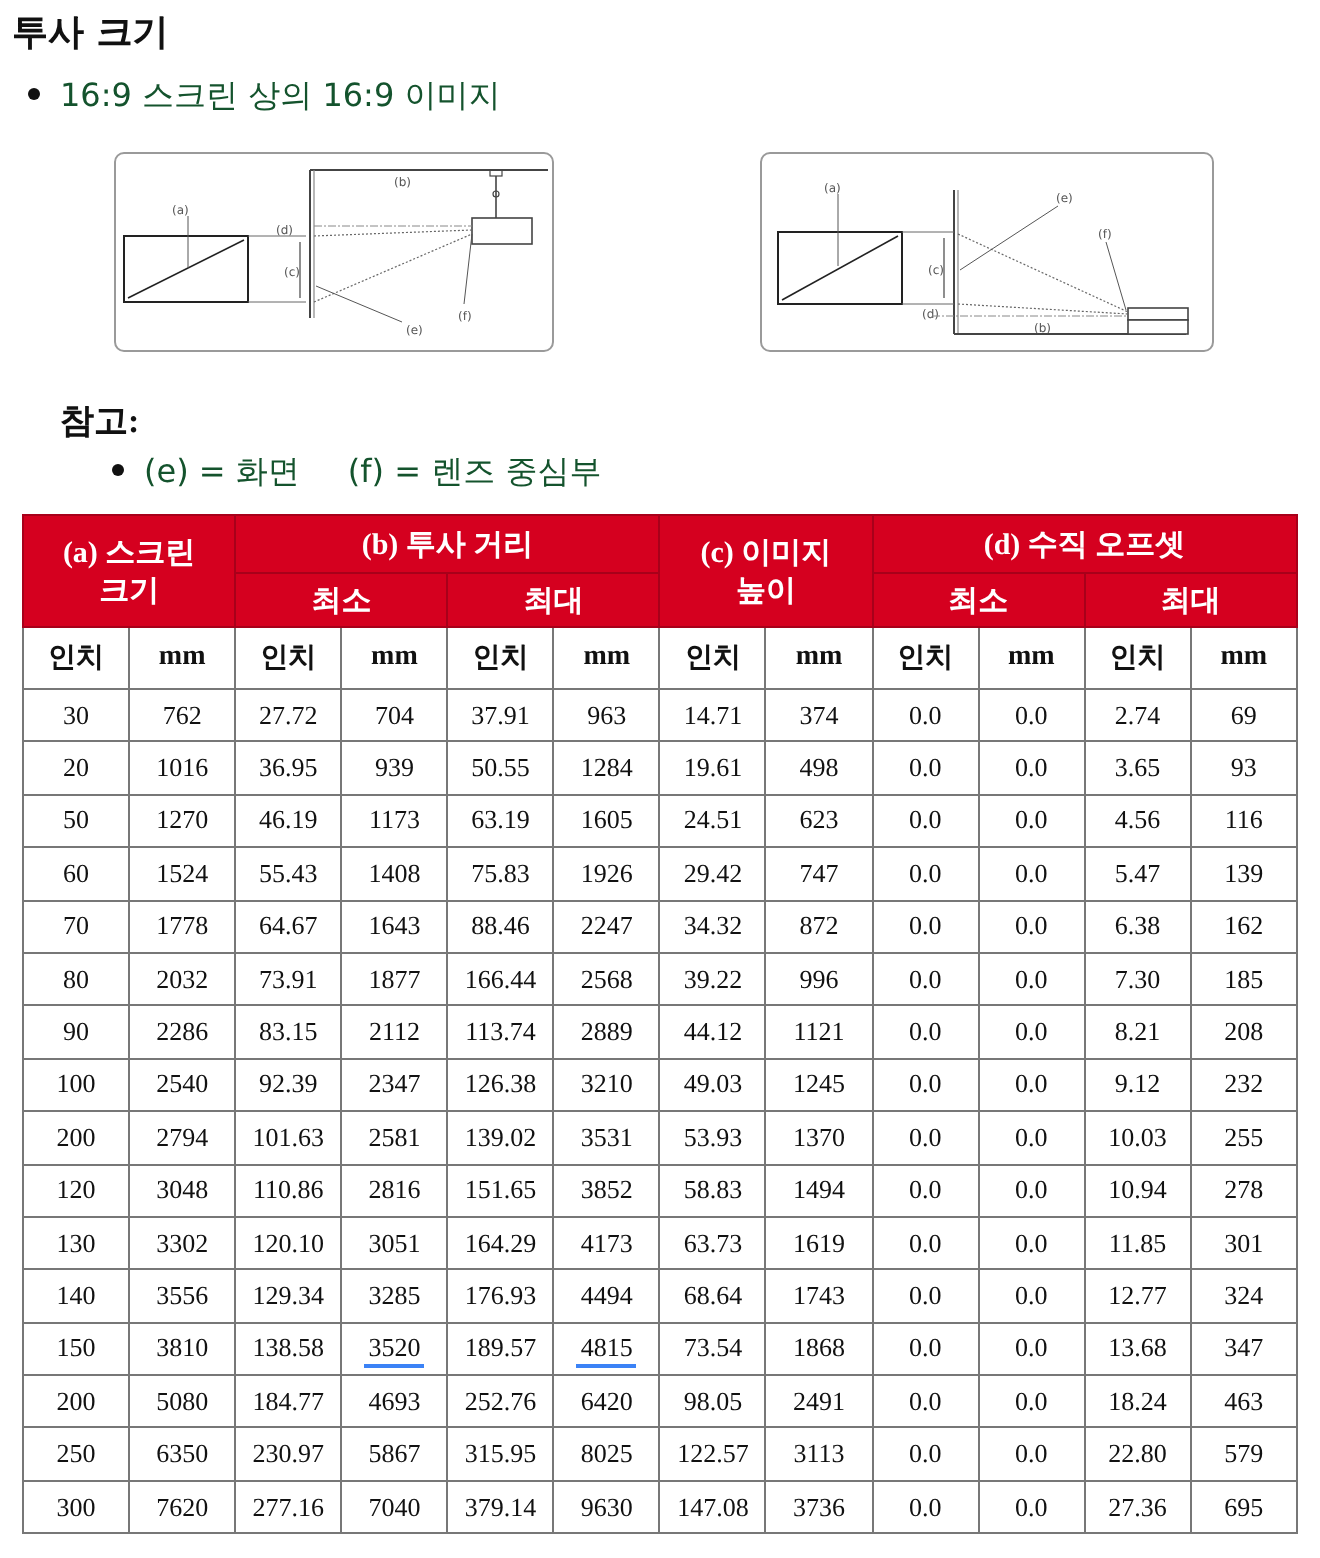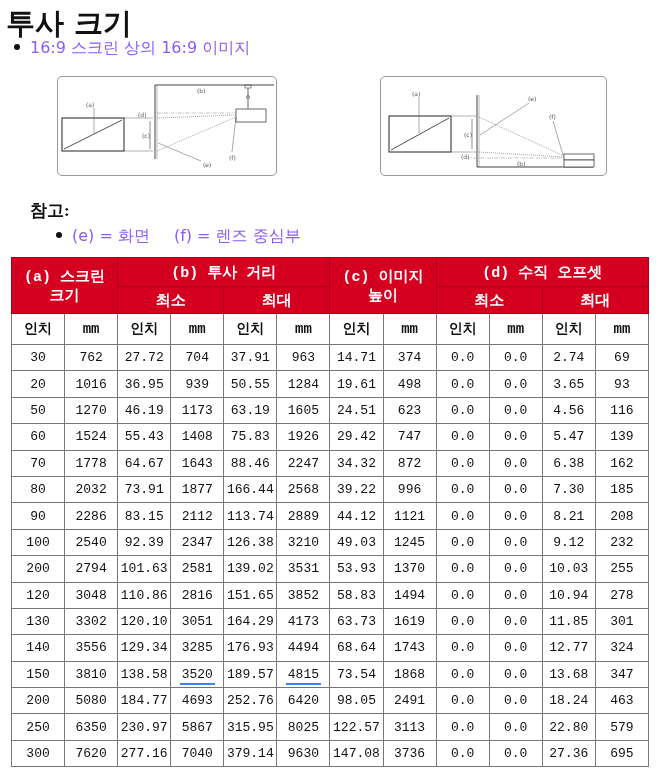--- a/index.html
+++ b/index.html
@@ -2,42 +2,42 @@
 <html><head>
 <meta charset="utf-8">
 <style>
   html, body { margin: 0; padding: 0; background: #ffffff; }
   body {
     width: 660px; height: 779px; position: relative; overflow: hidden;
     font-family: "DejaVu Sans", "Liberation Sans", sans-serif; color: #111;
   }
   .title {
     position: absolute; left: 6px; top: 4px;
-    font-size: 29px; font-weight: bold; letter-spacing: 0px; color: #111;
+    font-size: 18px; font-weight: bold; letter-spacing: 0px; color: #111;
   }
   .bullet-line {
-    position: absolute; font-size: 16px; color: #8b5cf6; white-space: nowrap;
+    position: absolute; font-size: 16px; color: #14532d; white-space: nowrap;
   }
   .bullet-line .dot { display: inline-block; width: 6px; height: 6px; border-radius: 50%; background: #111; margin-right: 10px; vertical-align: middle; position: relative; top: -2px; }
   .l1 { left: 14px; top: 38px; }
   .note-title { position: absolute; left: 30px; top: 199px; font-size: 17px; font-weight: bold; font-family: Liberation Serif, serif; }
   .l2 { left: 56px; top: 226px; }
   .l2 .gap { display: inline-block; width: 24px; }
 
   .diagram {
     position: absolute; border: 1px solid #9a9a9a; border-radius: 5px; background: #fff;
   }
   .d1 { left: 57px; top: 76px; width: 218px; height: 98px; }
   .d2 { left: 380px; top: 76px; width: 225px; height: 98px; }
   .diagram svg { position: absolute; left: 0; top: 0; }
 
   table.spec {
     position: absolute; left: 11px; top: 257px;
     border-collapse: collapse; table-layout: fixed;
-    width: 638px; font-family: Liberation Mono, monospace; border-radius: 32px;
+    width: 638px; font-family: Liberation Serif, serif; border-radius: 32px;
   }
   table.spec td, table.spec th {
     border: 1px solid #777; text-align: center; padding: 0; overflow: hidden; white-space: nowrap;
   }
   table.spec th.red {
     background: #d5001f; color: #fff; font-weight: bold; font-size: 15px;
     border-color: #a8001a;
   }
   table.spec tr.h1 th { height: 28px; }
   table.spec tr.h2 th { height: 26px; }

